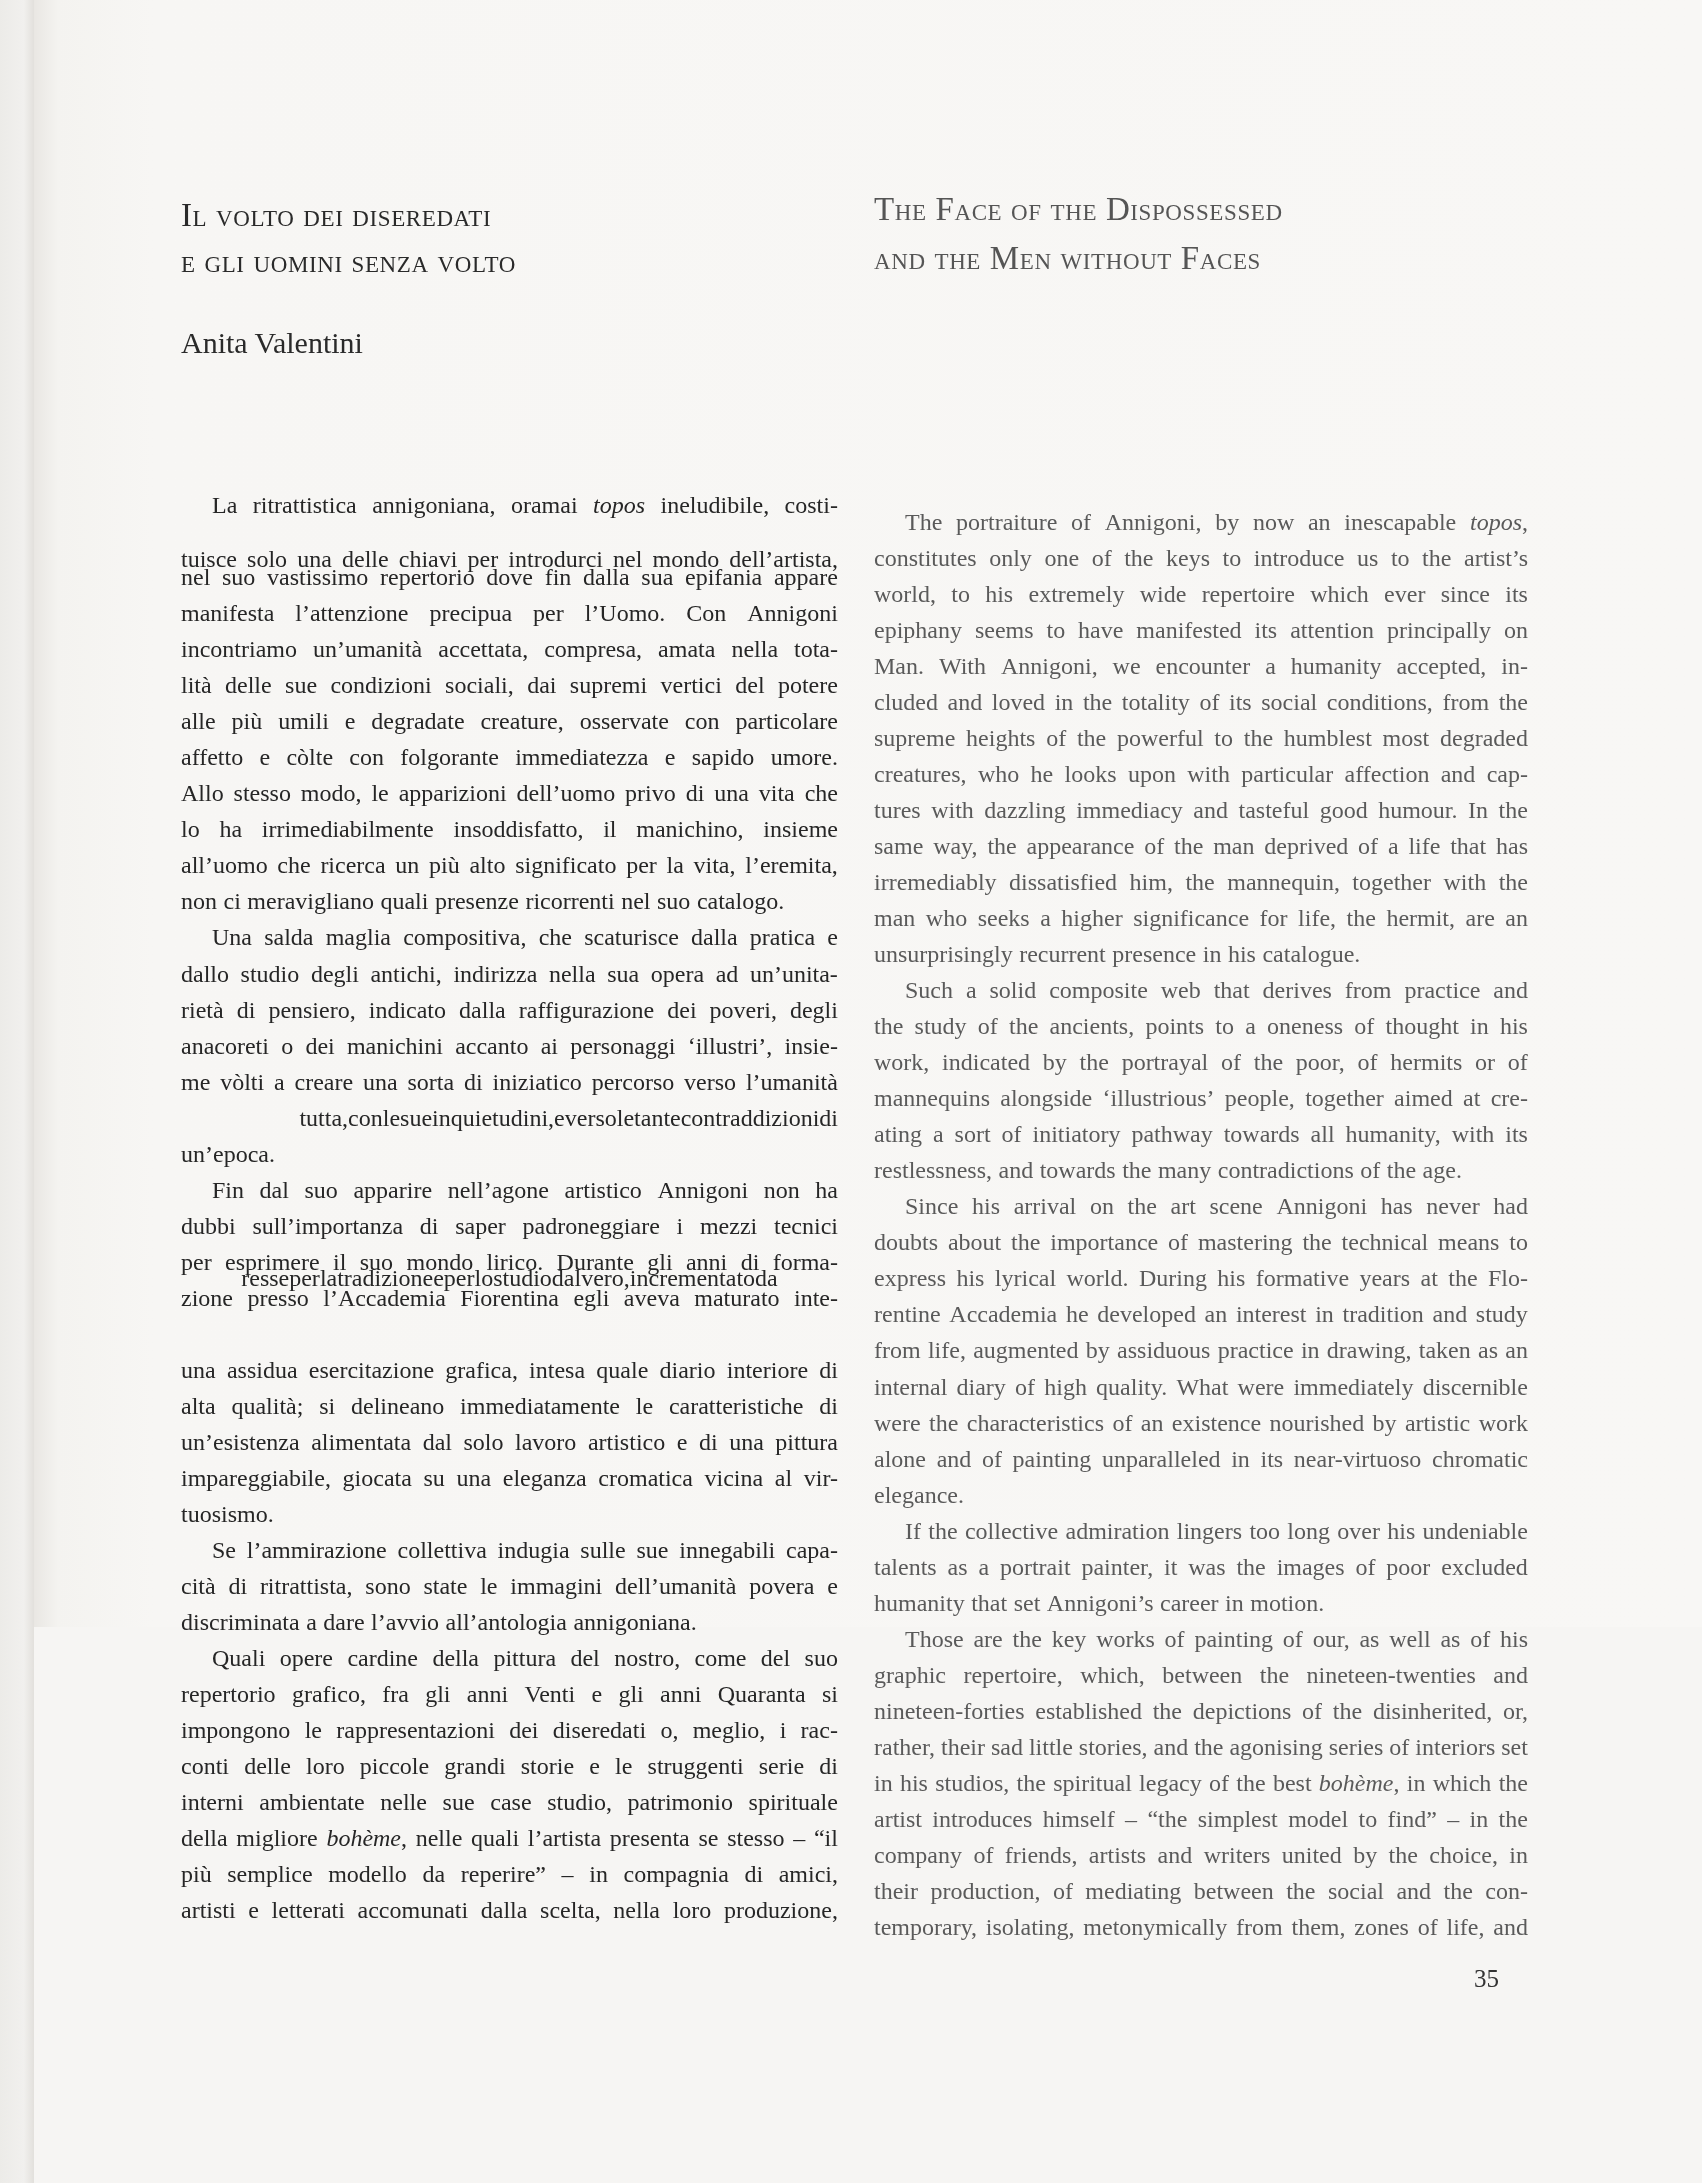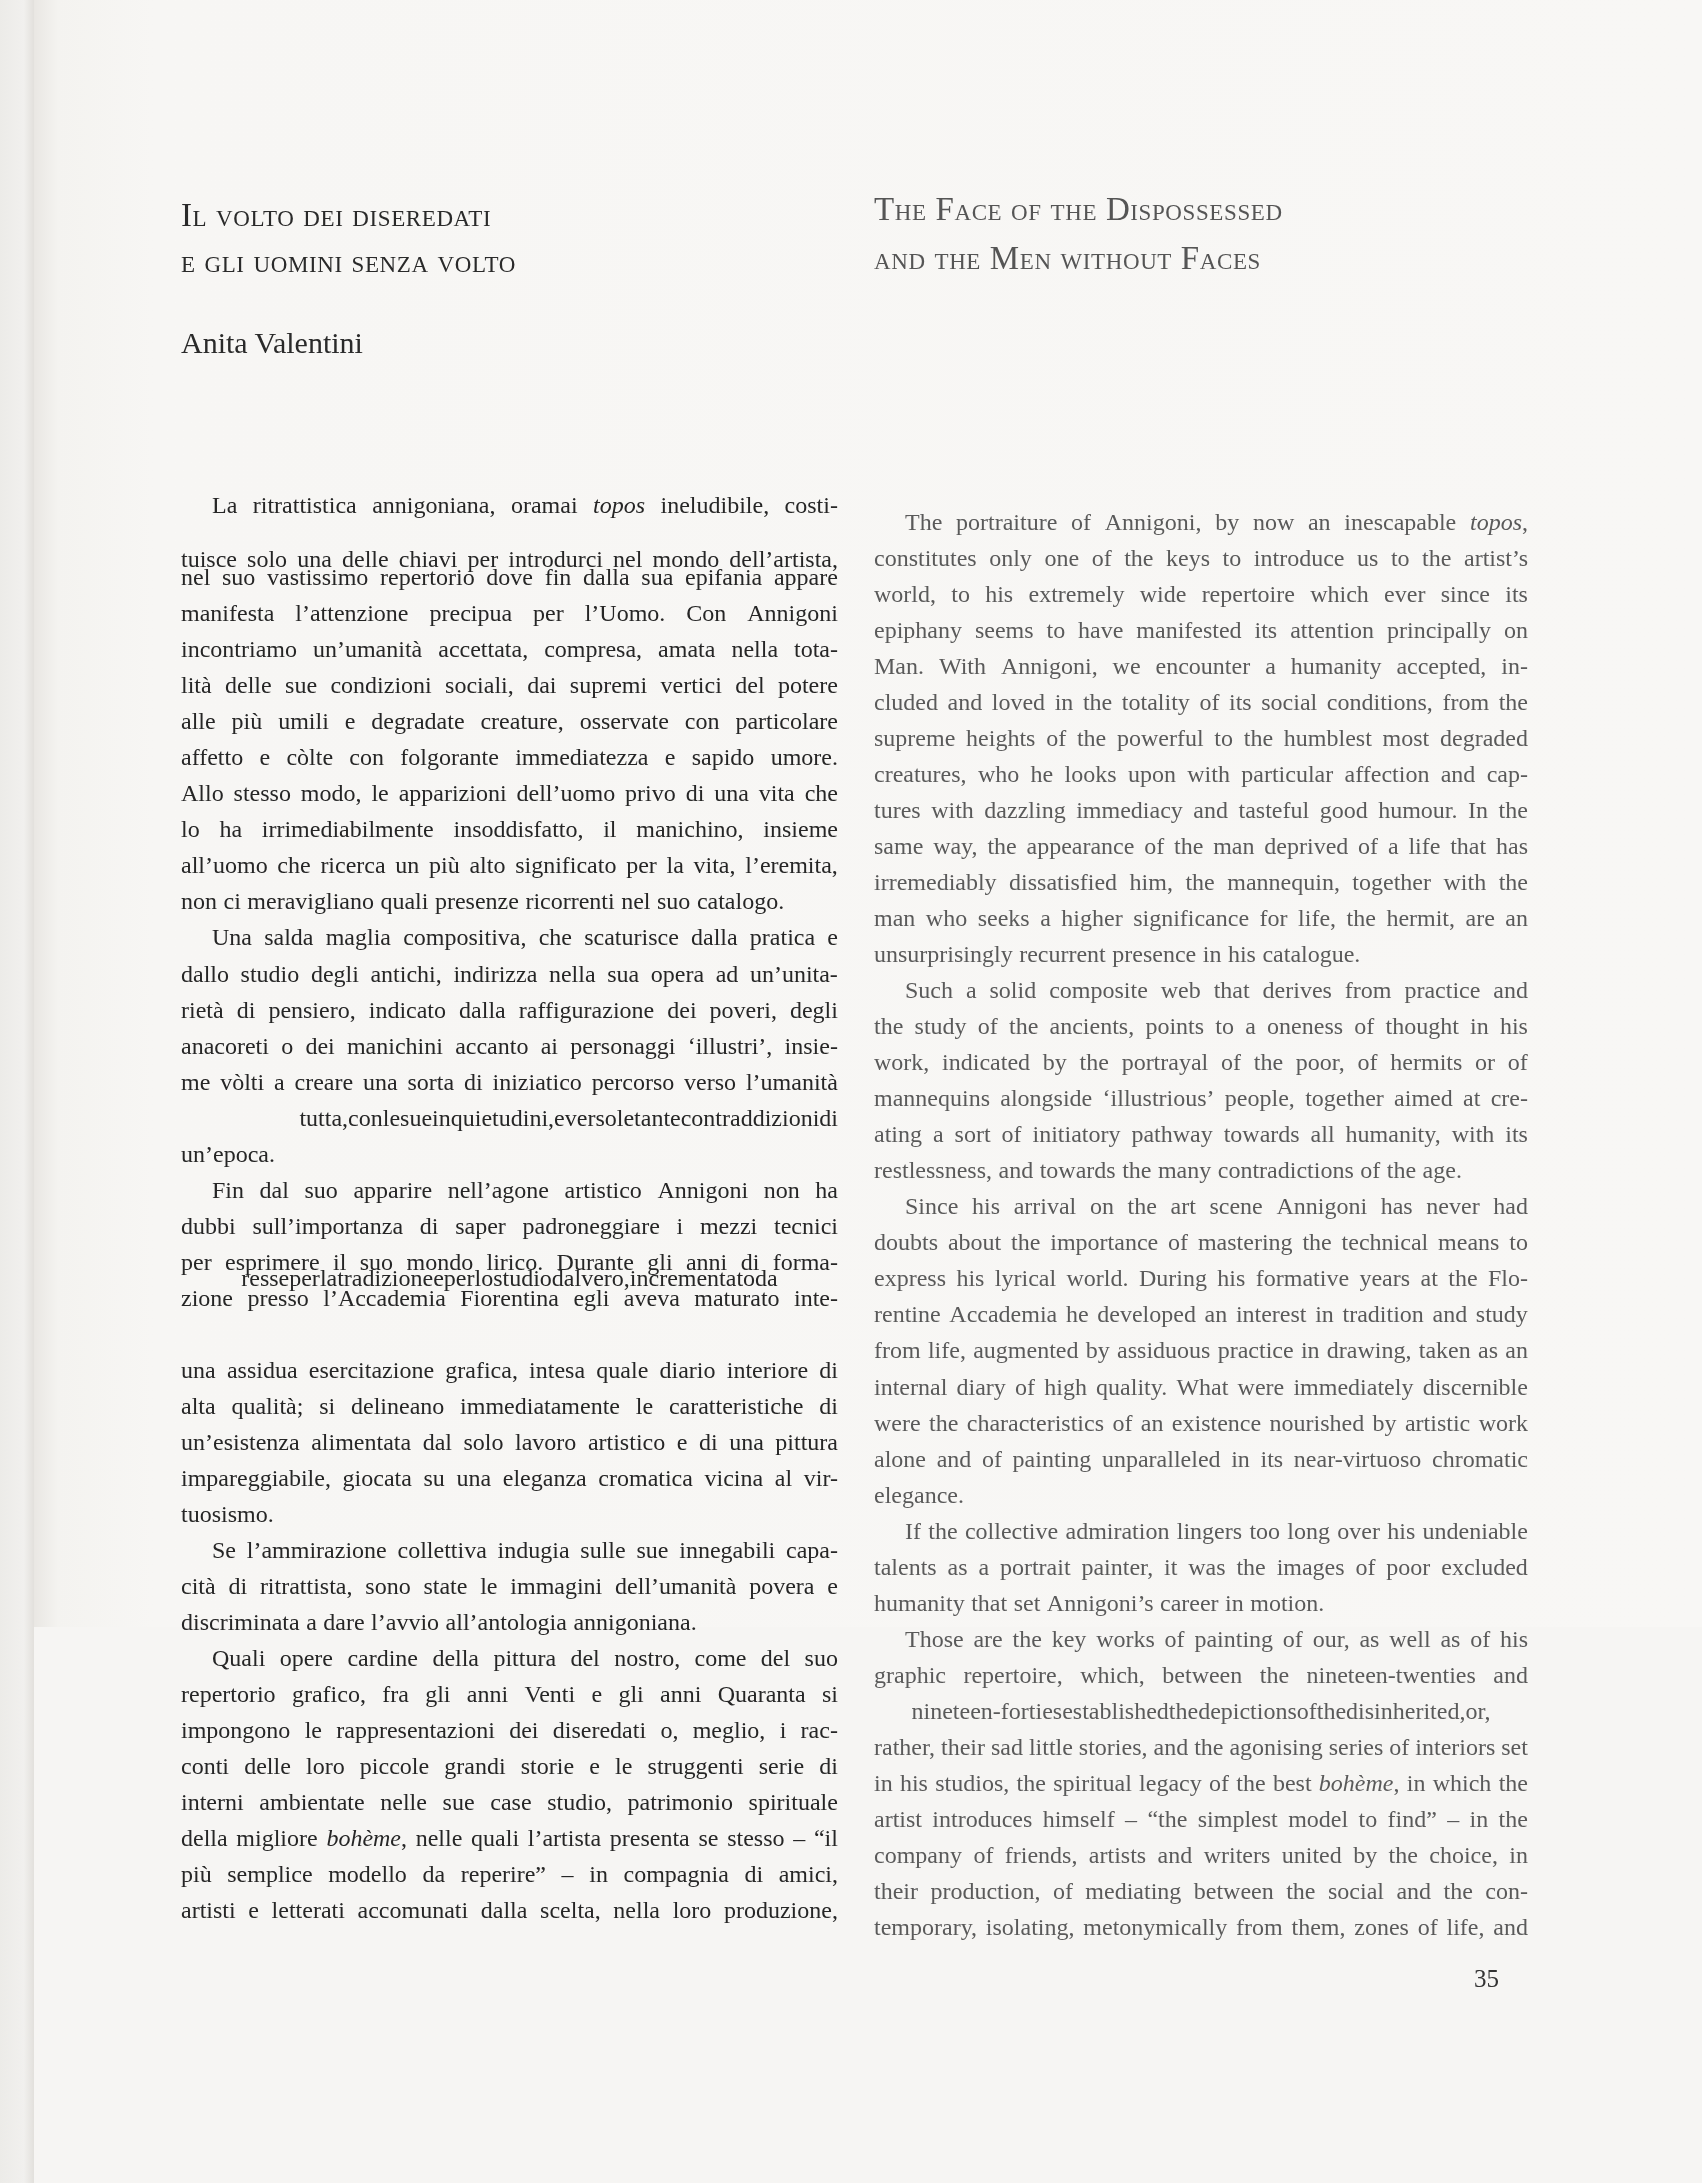--- a/index.html
+++ b/index.html
@@ -886,21 +886,21 @@
         </div>
         <div class="line" style="top: 1661px;">
           <span class="w"><span>graphic</span></span>
           <span class="w"><span>repertoire,</span></span>
           <span class="w"><span>which,</span></span>
           <span class="w"><span>between</span></span>
           <span class="w"><span>the</span></span>
           <span class="w"><span>nineteen-twenties</span></span>
           <span class="w"><span>and</span></span>
         </div>
-        <div class="line" style="top: 1697px; justify-content: center;">
+        <div class="line" style="top: 1697px;">
           <span class="w"><span>nineteen-forties</span></span>
           <span class="w"><span>established</span></span>
           <span class="w"><span>the</span></span>
           <span class="w"><span>depictions</span></span>
           <span class="w"><span>of</span></span>
           <span class="w"><span>the</span></span>
           <span class="w"><span>disinherited,</span></span>
           <span class="w"><span>or,</span></span>
         </div>
         <div class="line" style="top: 1733px;">

